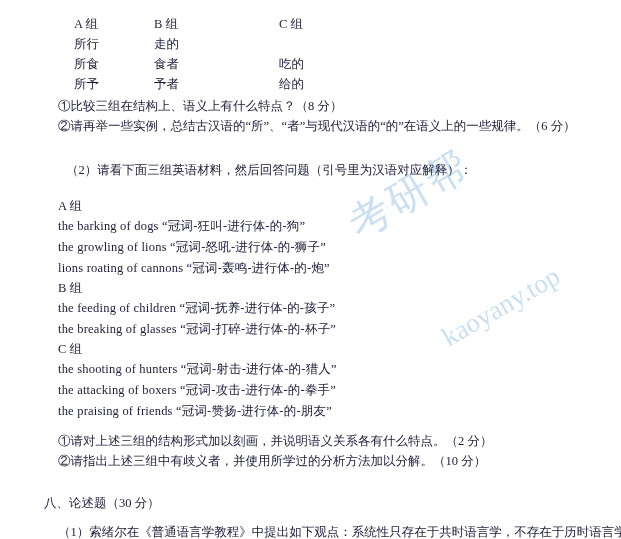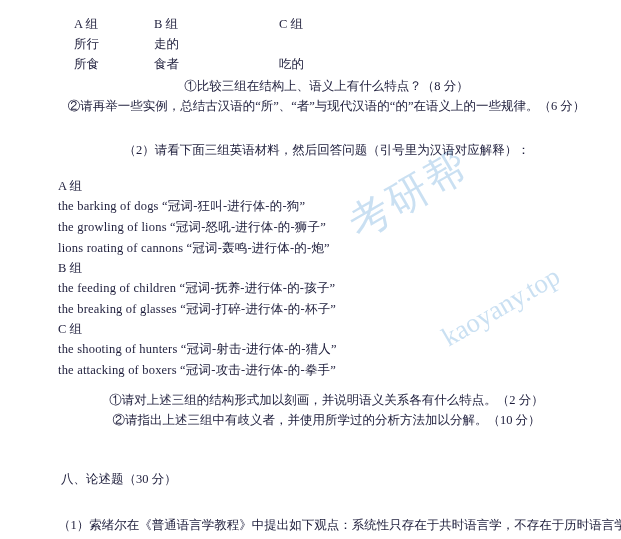--- a/index.html
+++ b/index.html
@@ -78,39 +78,39 @@
     white-space: nowrap;
   }
   .gap-s { height: 9px; }
   .gap-m { height: 16px; }
   .gap-l { height: 22px; }
   .para {
     margin: 8px;
     line-height: 20px;
     white-space: nowrap;
   }
-  .indent1 { padding-left: 14px; text-align: center; }
+  .indent1 { padding-left: 14px; }
   .eng {
     font-family: "Liberation Serif", serif;
     letter-spacing: 0.2px;
   }
   .grp {
     padding-left: 14px;
     height: 19px;
     line-height: 19px;
     white-space: nowrap;
   }
   .engline {
     padding-left: 14px;
     height: 21px;
     line-height: 21px;
     white-space: nowrap;
   }
   .sec-title {
-    margin: 17px;
+    margin: 0;
     height: 20px;
     line-height: 20px;
     white-space: nowrap;
   }
   .wrapline {
     line-height: 20px;
     white-space: nowrap;
   }
 </style>
 </head>
@@ -133,20 +133,25 @@
       </div>
       <div class="line">
         <span class="c1">所行</span>
         <span class="c3">走的</span>
       </div>
       <div class="line">
         <span class="c1">所食</span>
         <span class="c2">食者</span>
         <span class="c3">吃的</span>
       </div>
+      <div class="line">
+        <span class="c1">所予</span>
+        <span class="c2">予者</span>
+        <span class="c3">给的</span>
+      </div>
     </div>
 
     <div class="q indent1">①比较三组在结构上、语义上有什么特点？（8 分）</div>
     <div class="q indent1">②请再举一些实例，总结古汉语的“所”、“者”与现代汉语的“的”在语义上的一些规律。（6 分）</div>
 
     <div class="gap-m"></div>
 
     <div class="para indent1">（2）请看下面三组英语材料，然后回答问题（引号里为汉语对应解释）：</div>
 
     <div class="gap-s"></div>
@@ -156,20 +161,21 @@
     <div class="engline eng">the  growling  of  lions   “冠词-怒吼-进行体-的-狮子”</div>
     <div class="engline eng">lions  roating  of  cannons    “冠词-轰鸣-进行体-的-炮”</div>
 
     <div class="grp">B 组</div>
     <div class="engline eng">the  feeding  of  children   “冠词-抚养-进行体-的-孩子”</div>
     <div class="engline eng">the  breaking  of  glasses   “冠词-打碎-进行体-的-杯子”</div>
 
     <div class="grp">C 组</div>
     <div class="engline eng">the  shooting  of  hunters “冠词-射击-进行体-的-猎人”</div>
     <div class="engline eng">the  attacking  of  boxers “冠词-攻击-进行体-的-拳手”</div>
+    <div class="engline eng">the  praising  of  friends “冠词-赞扬-进行体-的-朋友”</div>
 
     <div class="gap-s"></div>
 
     <div class="q indent1">①请对上述三组的结构形式加以刻画，并说明语义关系各有什么特点。（2 分）</div>
     <div class="q indent1">②请指出上述三组中有歧义者，并使用所学过的分析方法加以分解。（10 分）</div>
 
     <div class="gap-l"></div>
 
     <div class="sec-title">八、论述题（30 分）</div>
 

